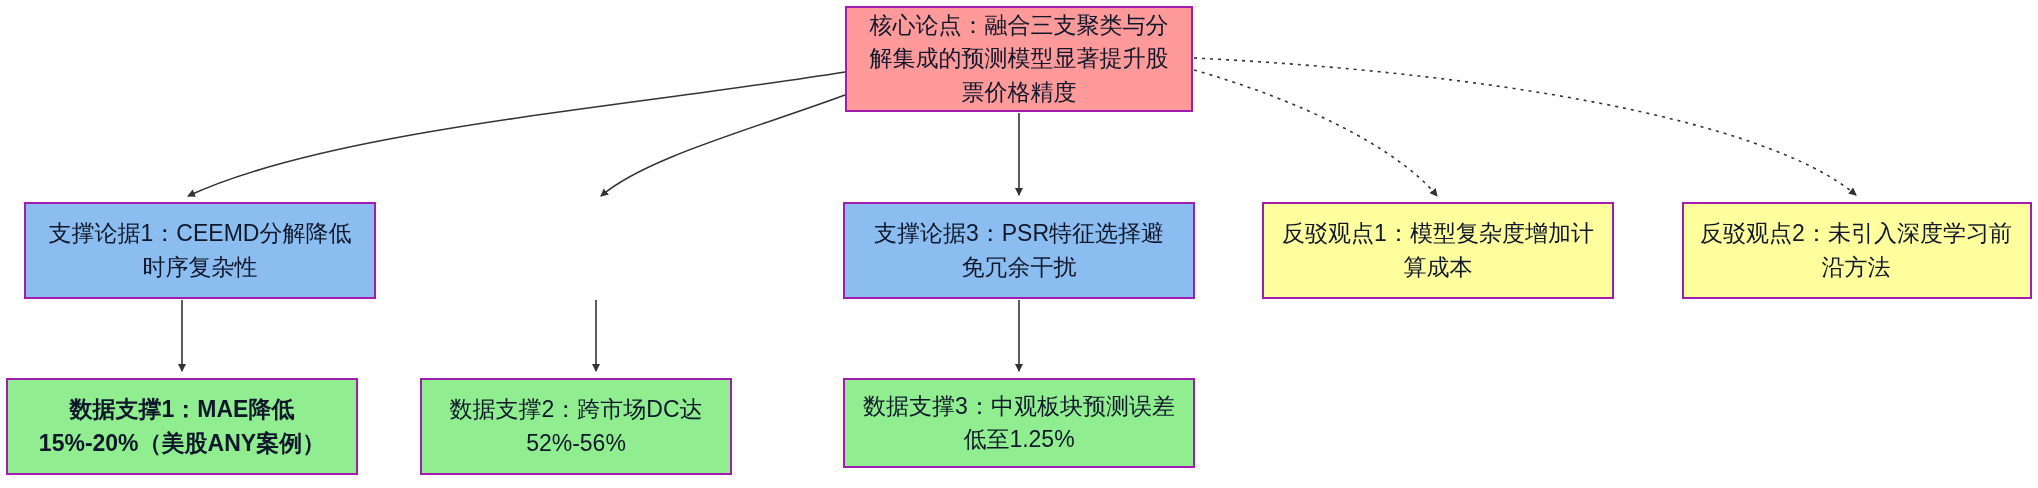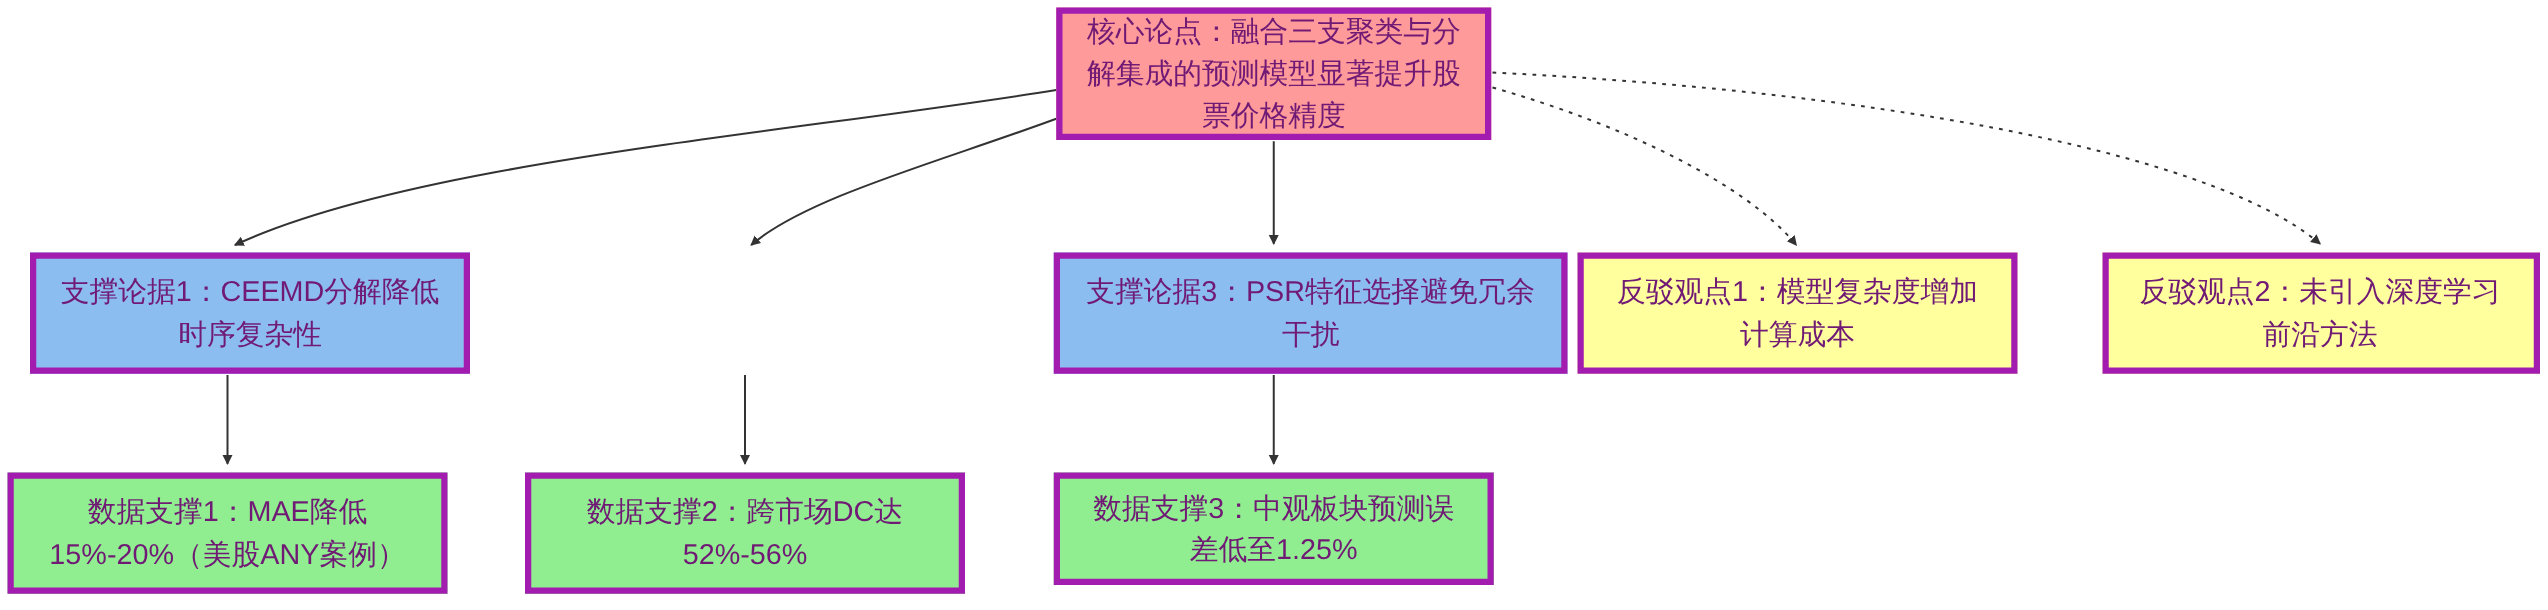--- a/index.html
+++ b/index.html
@@ -16,35 +16,35 @@
     width: 2038px; height: 488px;
     pointer-events: none;
   }
   .node {
     position: absolute;
     box-sizing: border-box;
     display: flex;
     align-items: center;
     justify-content: center;
     text-align: center;
-    border: 5px solid #a21caf;
-    color: #701a75;
+    border: 2px solid #a21caf;
+    color: #0f172a;
     font-size: 23px;
     line-height: 1.45;
     padding: 8px 18px;
   }
   
   .n-core     { left: 845px;  top: 6px;   width: 348px; height: 106px; }
   .n-support1 { left: 24px;    top: 202px; width: 352px; height: 97px; }
   .n-support2 { left: 420px;  top: 202px; width: 352px; height: 97px; }
-  .n-support3 { left: 843px;  top: 202px; width: 411px; height: 97px; }
+  .n-support3 { left: 843px;  top: 202px; width: 352px; height: 97px; }
   .n-rebuttal1{ left: 1262px; top: 202px; width: 352px; height: 97px; }
   .n-rebuttal2{ left: 1682px; top: 202px; width: 350px; height: 97px; padding-left: 16px; }
   .n-data1    { left: 6px;    top: 378px; width: 352px; height: 97px; }
-  .n-data2    { left: 420px;  top: 378px; width: 352px; height: 97px; }
+  .n-data2    { left: 420px;  top: 378px; width: 312px; height: 97px; }
   .n-data3    { left: 843px;  top: 378px; width: 352px; height: 90px; }
 </style>
 </head>
 <body>
 
 <div class="canvas">
 
   <svg class="edges-layer" width="2038" height="488" viewBox="0 0 2038 488" xmlns="http://www.w3.org/2000/svg">
     <defs>
       <marker id="arrowhead" markerWidth="10" markerHeight="10" refX="7" refY="4" orient="auto" markerUnits="userSpaceOnUse">
@@ -73,19 +73,19 @@
 
   <div class="node n-support1" style="background: rgb(140, 189, 240);">支撑论据1：CEEMD分解降低时序复杂性</div>
 
 
   <div class="node n-support3" style="background: rgb(140, 189, 240);">支撑论据3：PSR特征选择避免冗余干扰</div>
 
   <div class="node n-rebuttal1" style="background: rgb(255, 255, 158);">反驳观点1：模型复杂度增加计算成本</div>
 
   <div class="node n-rebuttal2" style="background: rgb(255, 255, 158);">反驳观点2：未引入深度学习前沿方法</div>
 
-  <div class="node n-data1" style="background: rgb(144, 238, 144);">数据支撑1：MAE降低15%-20%（美股ANY案例）</div>
+  <div class="node n-data1" style="background: rgb(144, 238, 144); font-weight: bold;">数据支撑1：MAE降低15%-20%（美股ANY案例）</div>
 
   <div class="node n-data2" style="background: rgb(144, 238, 144);">数据支撑2：跨市场DC达52%-56%</div>
 
   <div class="node n-data3" style="background: rgb(144, 238, 144);">数据支撑3：中观板块预测误差低至1.25%</div>
 
 </div>
 
 </body></html>

